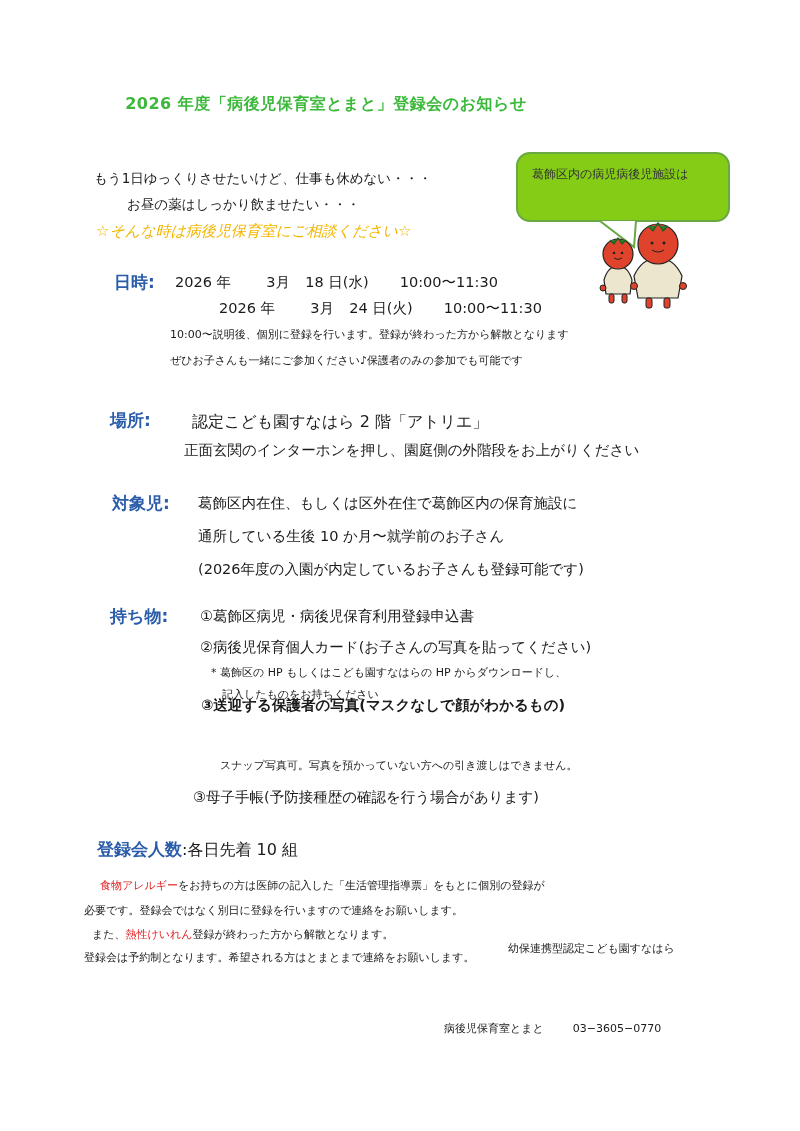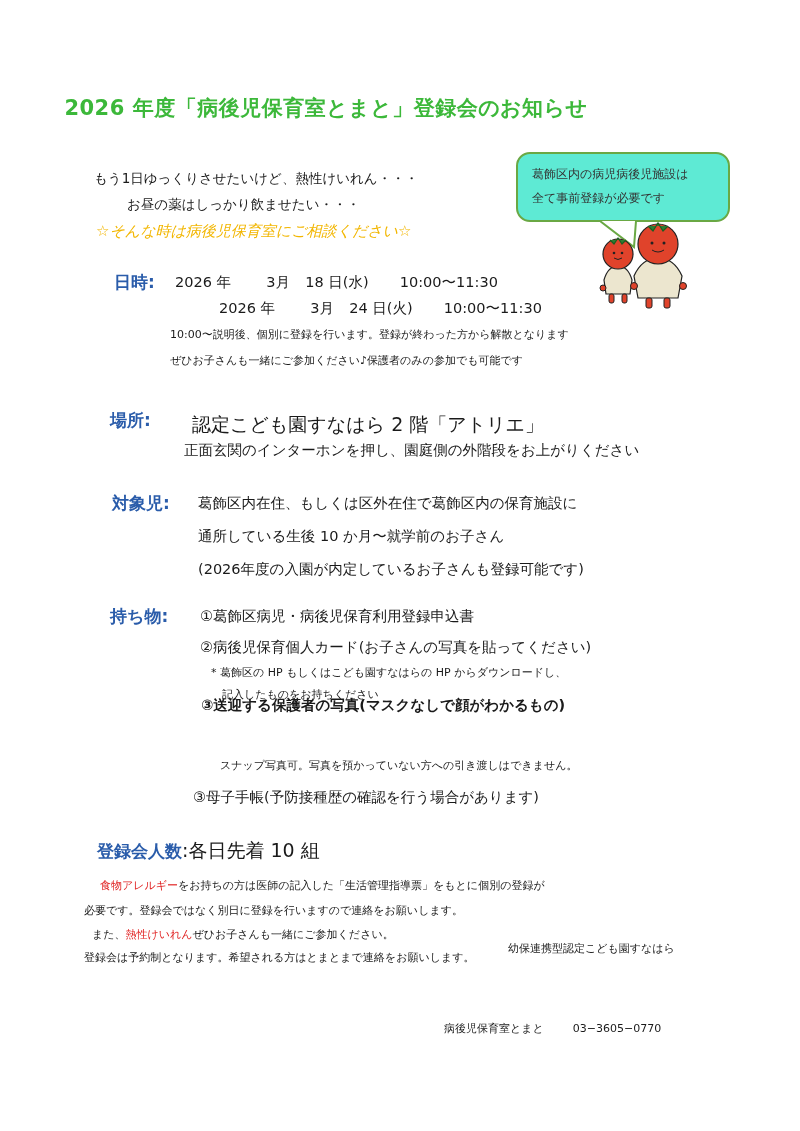--- a/index.html
+++ b/index.html
@@ -4,51 +4,50 @@
 <style>
   html, body { margin: 0; padding: 0; background: #ffffff; }
   body {
     width: 800px; height: 1131px; position: relative; overflow: hidden;
     font-family: "DejaVu Sans", "Liberation Sans", sans-serif;
     color: #1a1a1a;
   }
   .abs { position: absolute; white-space: nowrap; }
   .title {
     left: 0; width: 652px; top: 94px; text-align: center;
-    font-size: 21px; font-weight: bold; color: #3cb83a; letter-spacing: 0.5px;
+    font-size: 16px; font-weight: bold; color: #3cb83a; letter-spacing: 0.5px;
   }
   .intro { font-size: 13.5px; }
   .intro-highlight { font-size: 15px; font-style: italic; color: #f2b600; }
   .label { font-size: 17px; font-weight: bold; color: #2a5caa; }
   .t15 { font-size: 14.5px; }
   .t13 { font-size: 11px; }
-  .t14 { font-size: 19px; }
+  .t14 { font-size: 16px; }
   .red { color: #e02020; }
   .bubble {
     left: 516px; top: 152px; width: 214px; height: 70px;
-    border: 2px solid #6aa844; border-radius: 14px; background: #5eead4;
+    border: 2px solid #6aa844; border-radius: 14px; background: #84cc16;
     box-sizing: border-box;
   }
   .bubble-text { font-size: 12px; color: #333; line-height: 24px; padding: 8px 0 0 14px; }
   .tail { left: 600px; top: 219px; }
   .mascots { left: 594px; top: 218px; }
 </style>
 </head>
 <body>
 
 <div class="abs title">2026 年度「病後児保育室とまと」登録会のお知らせ</div>
 
-<div class="abs intro" style="left:94px; top:170px;">もう1日ゆっくりさせたいけど、熱性けいれん・・・</div>
+<div class="abs intro" style="left:94px; top:170px;">もう1日ゆっくりさせたいけど、仕事も休めない・・・</div>
 <div class="abs intro" style="left:127px; top:196px;">お昼の薬はしっかり飲ませたい・・・</div>
 <div class="abs intro-highlight" style="left:96px; top:222px;">☆そんな時は病後児保育室にご相談ください☆</div>
 
 <div class="abs bubble">
   <div class="bubble-text">
     <div>葛飾区内の病児病後児施設は</div>
-    <div>全て事前登録が必要です</div>
   </div>
 </div>
 <svg class="abs tail" width="40" height="30">
   <polygon points="0,2 36,2 34,28" fill="#fff"></polygon>
   <polyline points="0,2 34,28 36,2" fill="none" stroke="#6aa844" stroke-width="2"></polyline>
 </svg>
 
 <svg class="abs mascots" width="100" height="92" viewBox="0 0 100 92">
 
   <g>
@@ -119,21 +118,21 @@
 
 <div class="abs" style="left:97px; top:838px;">
   <span class="label">登録会人数</span><span class="t14">:各日先着 10 組</span>
 </div>
 
 <div class="abs t13" style="left:100px; top:878px;font-family:Liberation Serif, serif;">
   <span class="red">食物アレルギー</span><span>をお持ちの方は医師の記入した「生活管理指導票」をもとに個別の登録が</span>
 </div>
 <div class="abs t13" style="left:84px; top:903px;">必要です。登録会ではなく別日に登録を行いますので連絡をお願いします。</div>
 <div class="abs t13" style="left:92px; top:927px;">
-  <span>また、</span><span class="red">熱性けいれん</span><span>ぜひお子さんも一緒にご参加ください。</span>
+  <span>また、</span><span class="red">熱性けいれん</span><span>登録が終わった方から解散となります。</span>
 </div>
 <div class="abs t13" style="left:84px; top:950px;">登録会は予約制となります。希望される方はとまとまで連絡をお願いします。</div>
 
 <div class="abs t13" style="left:508px; top:941px;">幼保連携型認定こども園すなはら</div>
 <div class="abs t13" style="left:444px; top:1021px;">
   <span>病後児保育室とまと</span>
   <span style="display:inline-block;width:22px"></span>
   <span>03−3605−0770</span>
 </div>
 

